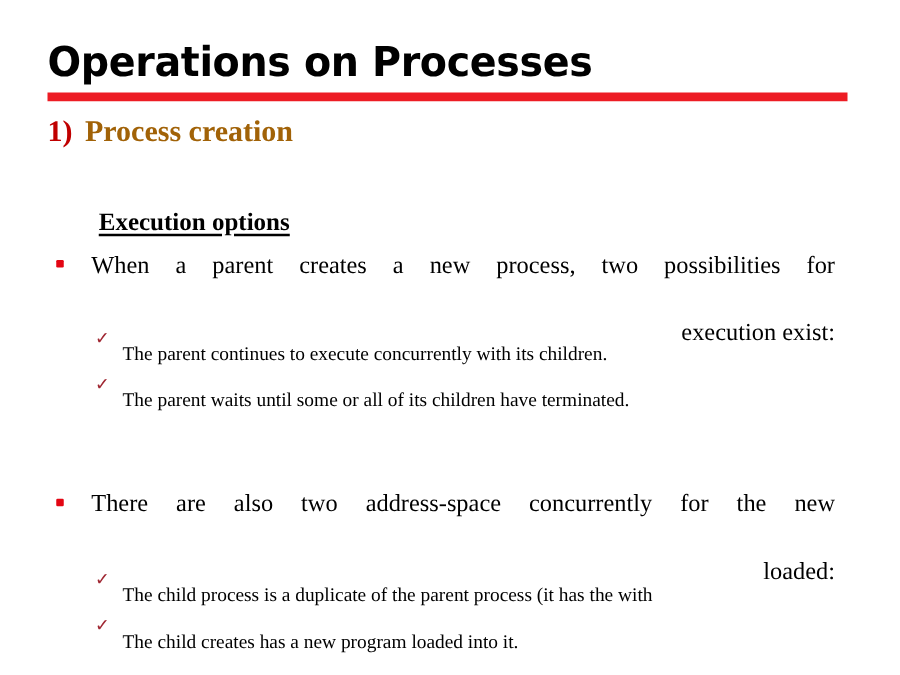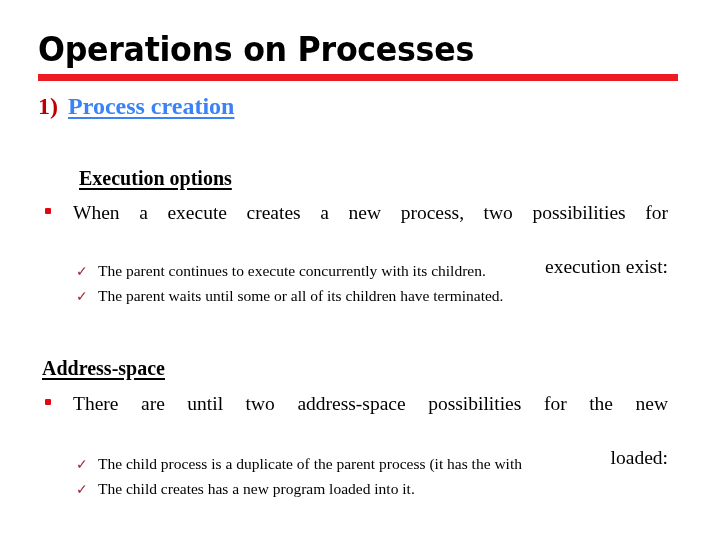--- a/index.html
+++ b/index.html
@@ -57,22 +57,21 @@
     font-size: 24px;
     line-height: 30px;
     font-weight: bold;
     white-space: nowrap;
   }
   .numbered-heading .num {
     color: #C00000;
     margin-right: 10px;
   }
   .numbered-heading .htext {
-    color: #3b82f6;
-    text-decoration: underline;
+    color: #a16207;
     text-underline-offset: 3px;
   }
 
   
   .sub-heading {
     position: absolute;
     left: 42px;
     font-size: 20px;
     line-height: 26px;
     font-weight: bold;
@@ -151,69 +150,68 @@
     font-size: 14px;
     line-height: 22px;
     color: #A02833;
   }
   .check-text {
     flex: 1 1 auto;
     font-size: 15.5px;
     line-height: 21px;
     color: #000000;
   }
-  .check-text .l2-last { display: block; text-align: left; }
+  .check-text .l2-last { display: block; text-align: left; margin-top: 13px; }
 </style>
 </head>
 <body>
 
 <div class="slide">
 
   <div class="slide-title">Operations on Processes</div>
 
   <div class="title-rule"></div>
 
   <div class="numbered-heading">
     <span class="num">1)</span><span class="htext">Process creation</span>
   </div>
 
   <div class="sub-heading" id="exec-heading">Execution options</div>
 
   <div class="bullet-block" id="exec-bullet">
     <div class="bullet-row">
       <div class="bullet-marker"><i></i></div>
       <div class="bullet-text">
-        <span class="just">When a execute creates a new process, two possibilities for</span>
+        <span class="just">When a parent creates a new process, two possibilities for</span>
         <span class="last">execution exist:</span>
       </div>
     </div>
   </div>
 
   <div class="check-block" id="exec-checks">
     <div class="check-row">
       <div class="check-marker">✓</div>
       <div class="check-text">
         <span class="l2-last">The parent continues to execute concurrently with its children.</span>
       </div>
     </div>
     <div class="check-row">
       <div class="check-marker">✓</div>
       <div class="check-text">
         <span class="l2-last">The parent waits until some or all of its children have terminated.</span>
       </div>
     </div>
   </div>
 
-  <div class="sub-heading" id="addr-heading">Address-space</div>
 
   <div class="bullet-block" id="addr-bullet">
     <div class="bullet-row">
       <div class="bullet-marker"><i></i></div>
       <div class="bullet-text">
-        <span class="just">There are until two address-space possibilities for the new</span>
+        <span class="just">There are also two address-space concurrently for the new</span>
         <span class="last">loaded:</span>
       </div>
     </div>
   </div>
 
   <div class="check-block" id="addr-checks">
     <div class="check-row">
       <div class="check-marker">✓</div>
       <div class="check-text">
         <span class="l2-last">The child process is a duplicate of the parent process (it has the with</span>

